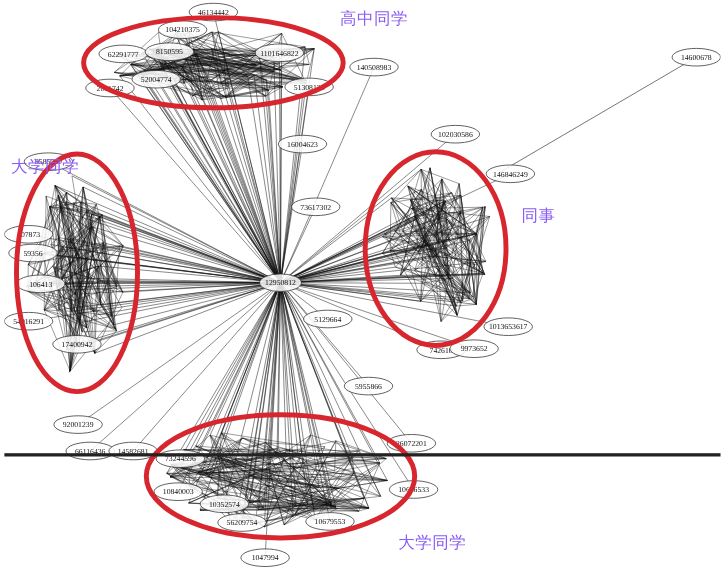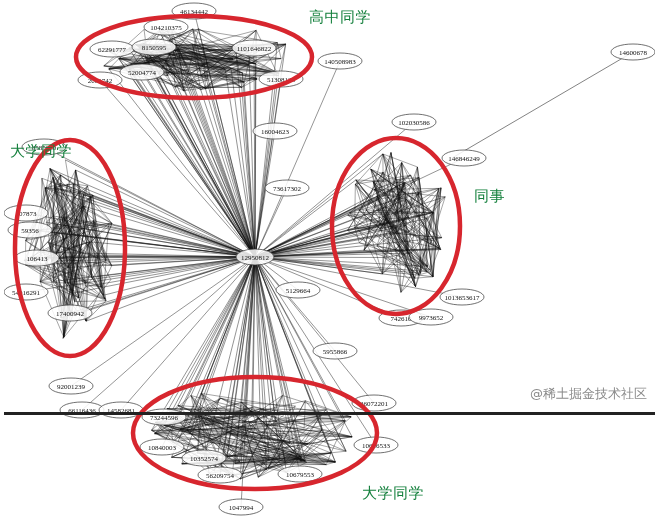--- a/index.html
+++ b/index.html
@@ -1,20 +1,20 @@
 <!DOCTYPE html>
 <html><head>
 <meta charset="utf-8">
 <style>
   html, body { margin: 0; padding: 0; background: #ffffff; }
   body { width: 655px; height: 525px; overflow: hidden; position: relative; font-family: "DejaVu Serif", serif; }
   #stage { position: absolute; left: 4px; top: 0; width: 655px; height: 415px; background: #fff; }
   #graph { position: absolute; left: 0; top: 0; }
   .node-label { font-family: "Liberation Serif", serif; font-size: 7px; fill: #111; }
-  .cluster-label { position: absolute; color: #15803d; font-family: "DejaVu Sans", sans-serif; font-size: 15px; letter-spacing: 0.5px; text-align: center; }
+  .cluster-label { position: absolute; color: #8b5cf6; font-family: "DejaVu Sans", sans-serif; font-size: 15px; letter-spacing: 0.5px; text-align: center; }
   .watermark { position: absolute; right: 12px; bottom: 12px; color: #8a8a8a; font-family: "DejaVu Sans", sans-serif; font-size: 13px; }
   .frame-bottom { position: absolute; left: 0; bottom: 0; width: 655px; height: 3px; background: #222; }
   .frame-right { position: absolute; right: 0; top: 0; width: 3px; height: 525px; background: #222; }
 </style>
 </head>
 <body>
 
 <div id="stage">
   <svg id="graph" width="655" height="525">
     <g id="edges">
@@ -1411,16 +1411,15 @@
         <ellipse cx="392" cy="226" rx="64" ry="88" fill="none" stroke="#d7262e" stroke-width="4.5"></ellipse>
         <ellipse cx="251" cy="433" rx="122" ry="56" fill="none" stroke="#d7262e" stroke-width="4.5"></ellipse>
       </g>
   </svg>
 
   <div class="cluster-label" style="left:305px;top:8px;">高中同学</div>
   <div class="cluster-label" style="left:6px;top:114px;margin-top:28px;">大学同学</div>
   <div class="cluster-label" style="left:470px;top:187px;font-family:Liberation Mono, monospace;">同事</div>
   <div class="cluster-label" style="left:358px;top:484px;">大学同学</div>
 
-  <div class="watermark">@稀土掘金技术社区</div>
   <div class="frame-bottom"></div>
   <div class="frame-right"></div>
 </div>
 
 </body></html>

